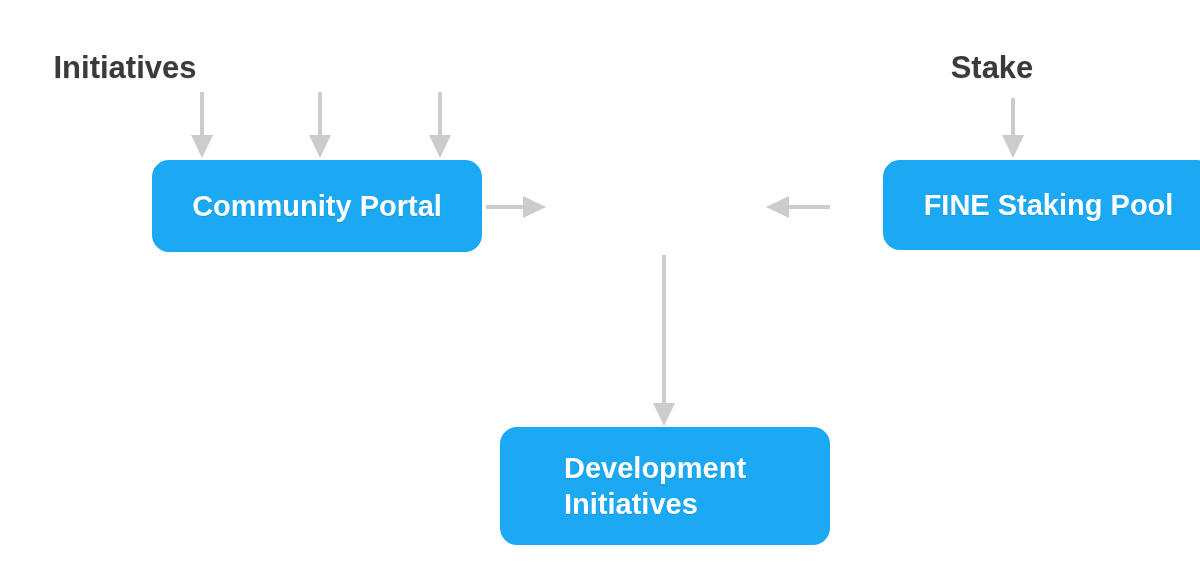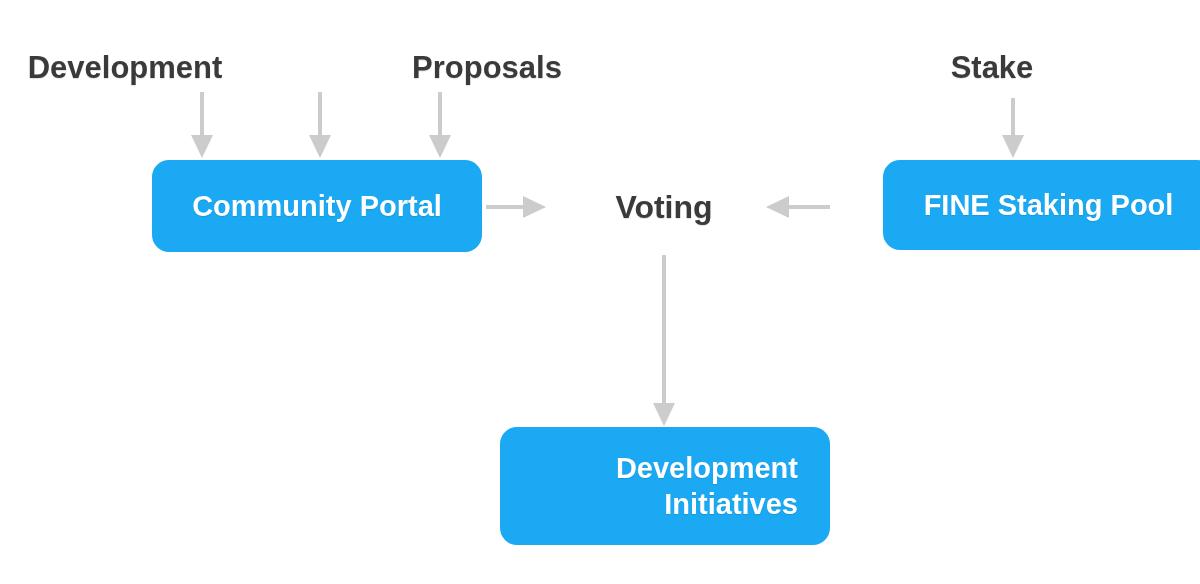--- a/index.html
+++ b/index.html
@@ -49,29 +49,29 @@
     text-shadow: 0 1px 1px rgba(0,0,0,0.12);
   }
   .node {
     position: absolute;
     background: var(--box-blue);
     color: var(--box-text);
     border-radius: 17px;
     display: flex;
     align-items: center;
     justify-content: center;
-    text-align: right;
+    text-align: left;
     font-size: 29px;
     font-weight: bold;
     line-height: 1.25;
     text-shadow: 0 1px 1px rgba(0,0,0,0.10);
   }
   .node-community { left: 152px; top: 160px; width: 330px; height: 92px; }
   .node-fine      { left: 883px; top: 160px; width: 331px; height: 90px; }
-  .node-dev       { left: 500px; top: 427px; width: 330px; height: 118px; padding: 0 32px; }
+  .node-dev       { left: 500px; top: 427px; width: 330px; height: 118px; padding: 0 64px; }
   .voting-label {
     position: absolute;
     left: 664px;
     top: 207px;
     transform: translate(-50%, -50%);
     font-size: 32px;
     font-weight: bold;
     color: var(--label-text);
     white-space: nowrap;
     text-shadow: 0 1px 1px rgba(0,0,0,0.12);
@@ -106,28 +106,26 @@
     <g>
       <line x1="830" y1="207" x2="789" y2="207"></line>
       <polygon points="789,196 789,218 766,207"></polygon>
     </g>
     <g>
       <line x1="664" y1="255" x2="664" y2="403"></line>
       <polygon points="653,403 675,403 664,426"></polygon>
     </g>
   </svg>
 
-  <div class="top-label" style="left:125px; top:50px;">Development</div>
+  <div class="top-label" style="left:125px; top:50px;">Initiatives</div>
 
 
-  <div class="top-label" style="left:487px; top:50px;">Proposals</div>
 
   <div class="top-label" style="left:992px; top:50px;">Stake</div>
 
   <div class="node node-community">Community Portal</div>
 
-  <div class="voting-label">Voting</div>
 
   <div class="node node-fine">FINE Staking Pool</div>
 
   <div class="node node-dev">Development Initiatives</div>
 
 </div>
 
 </body></html>

